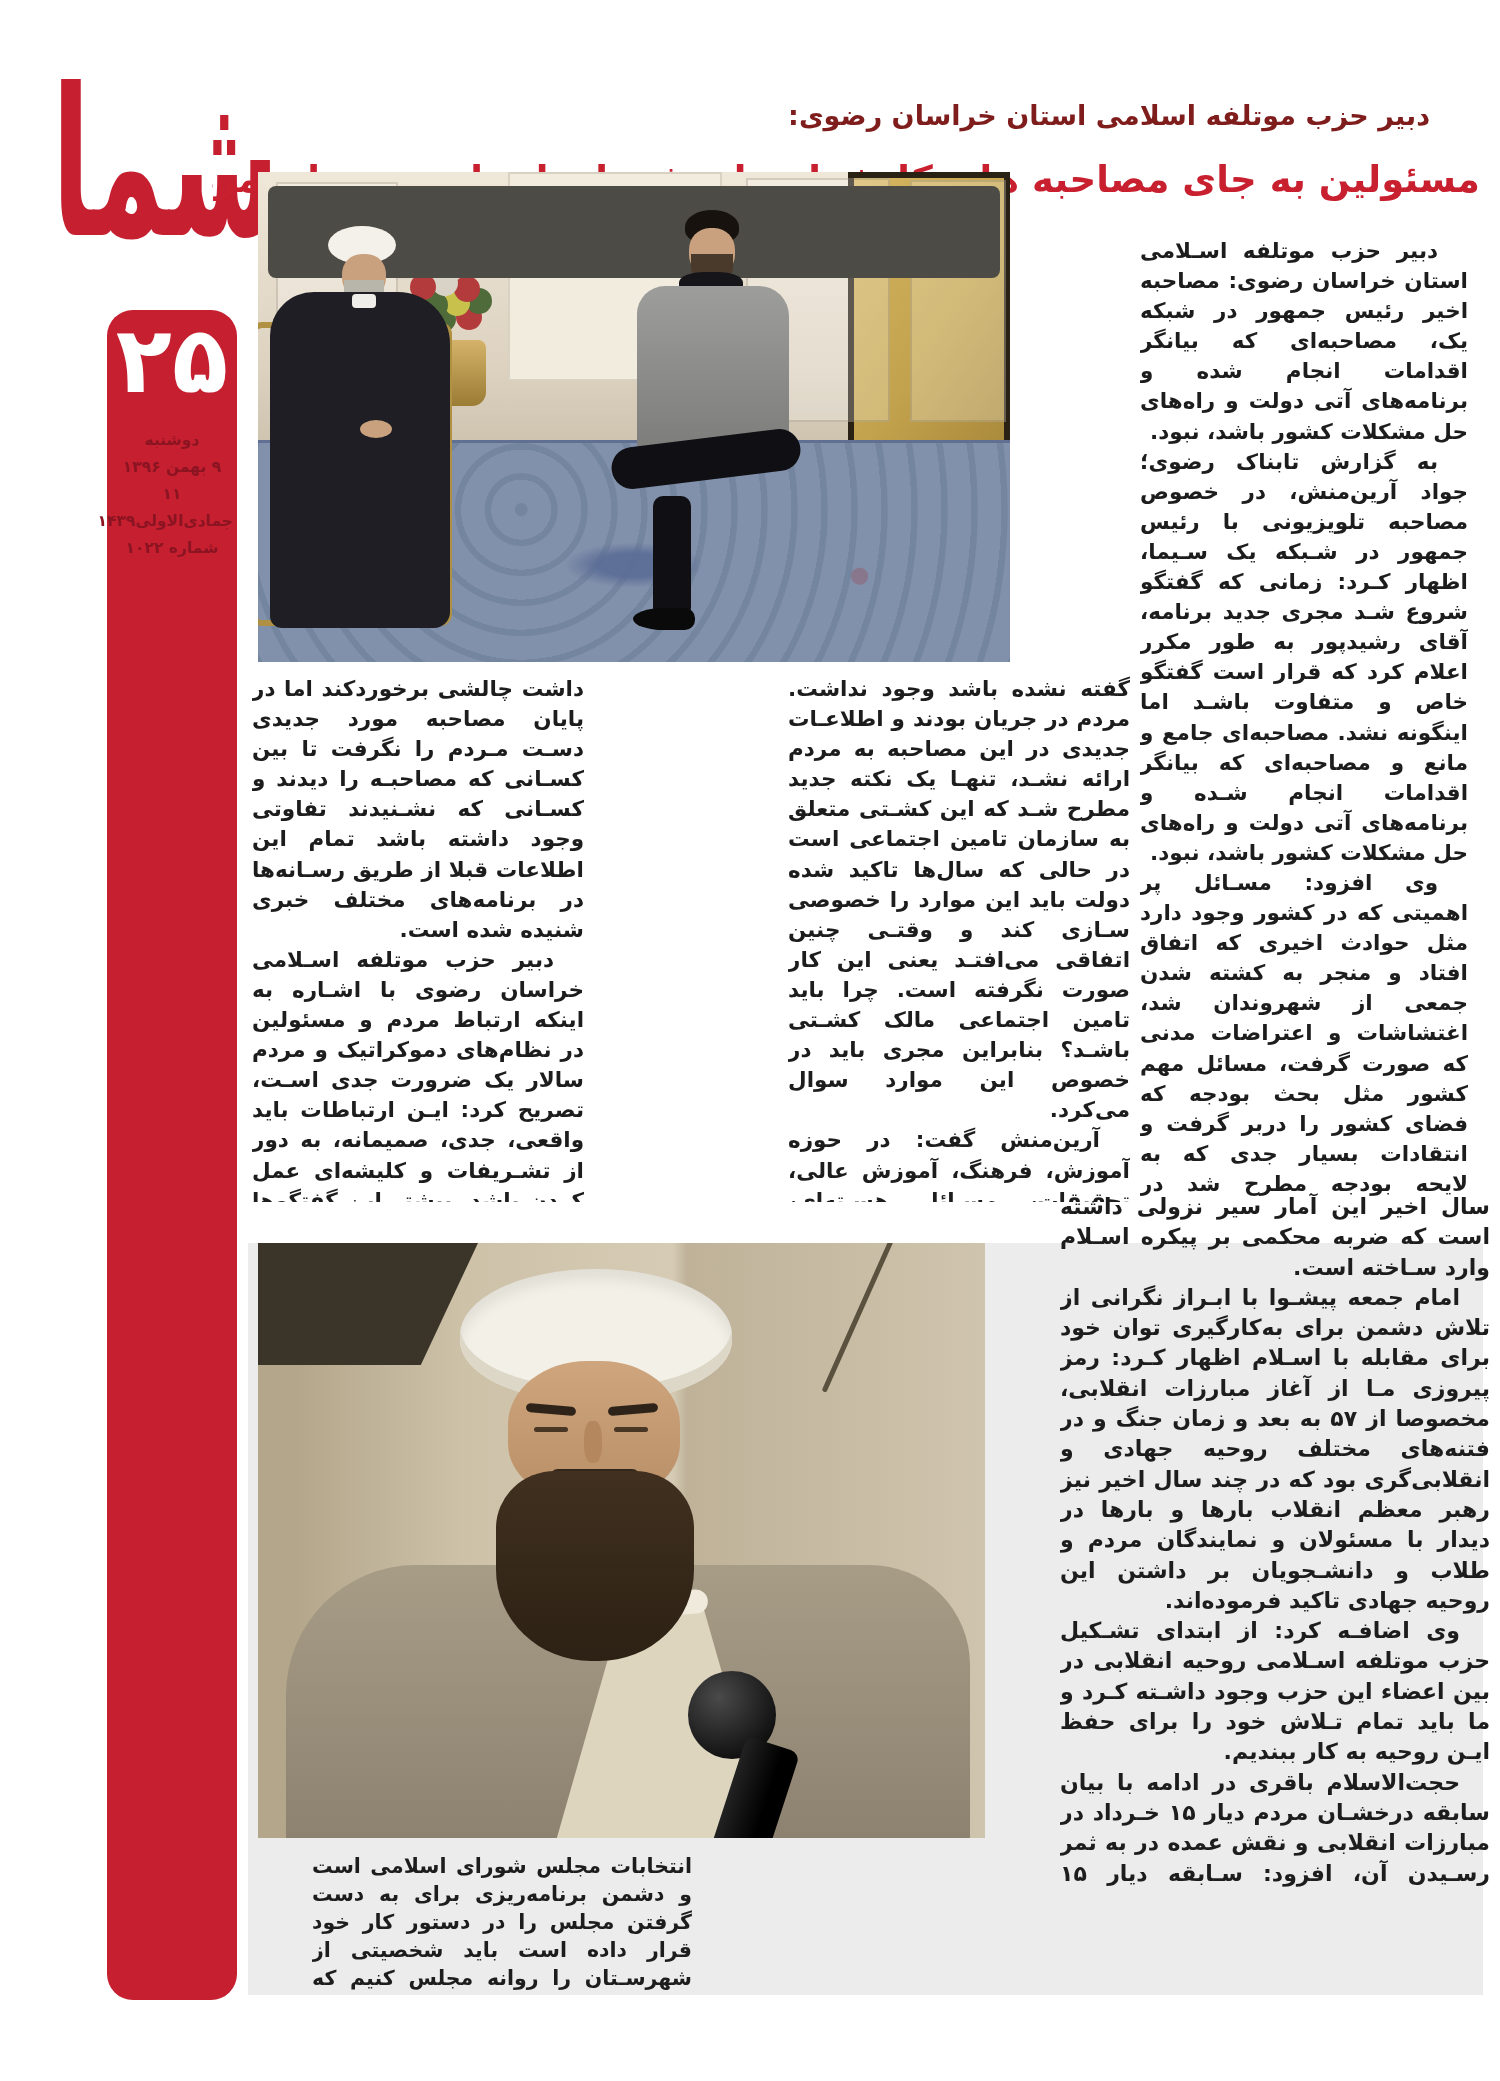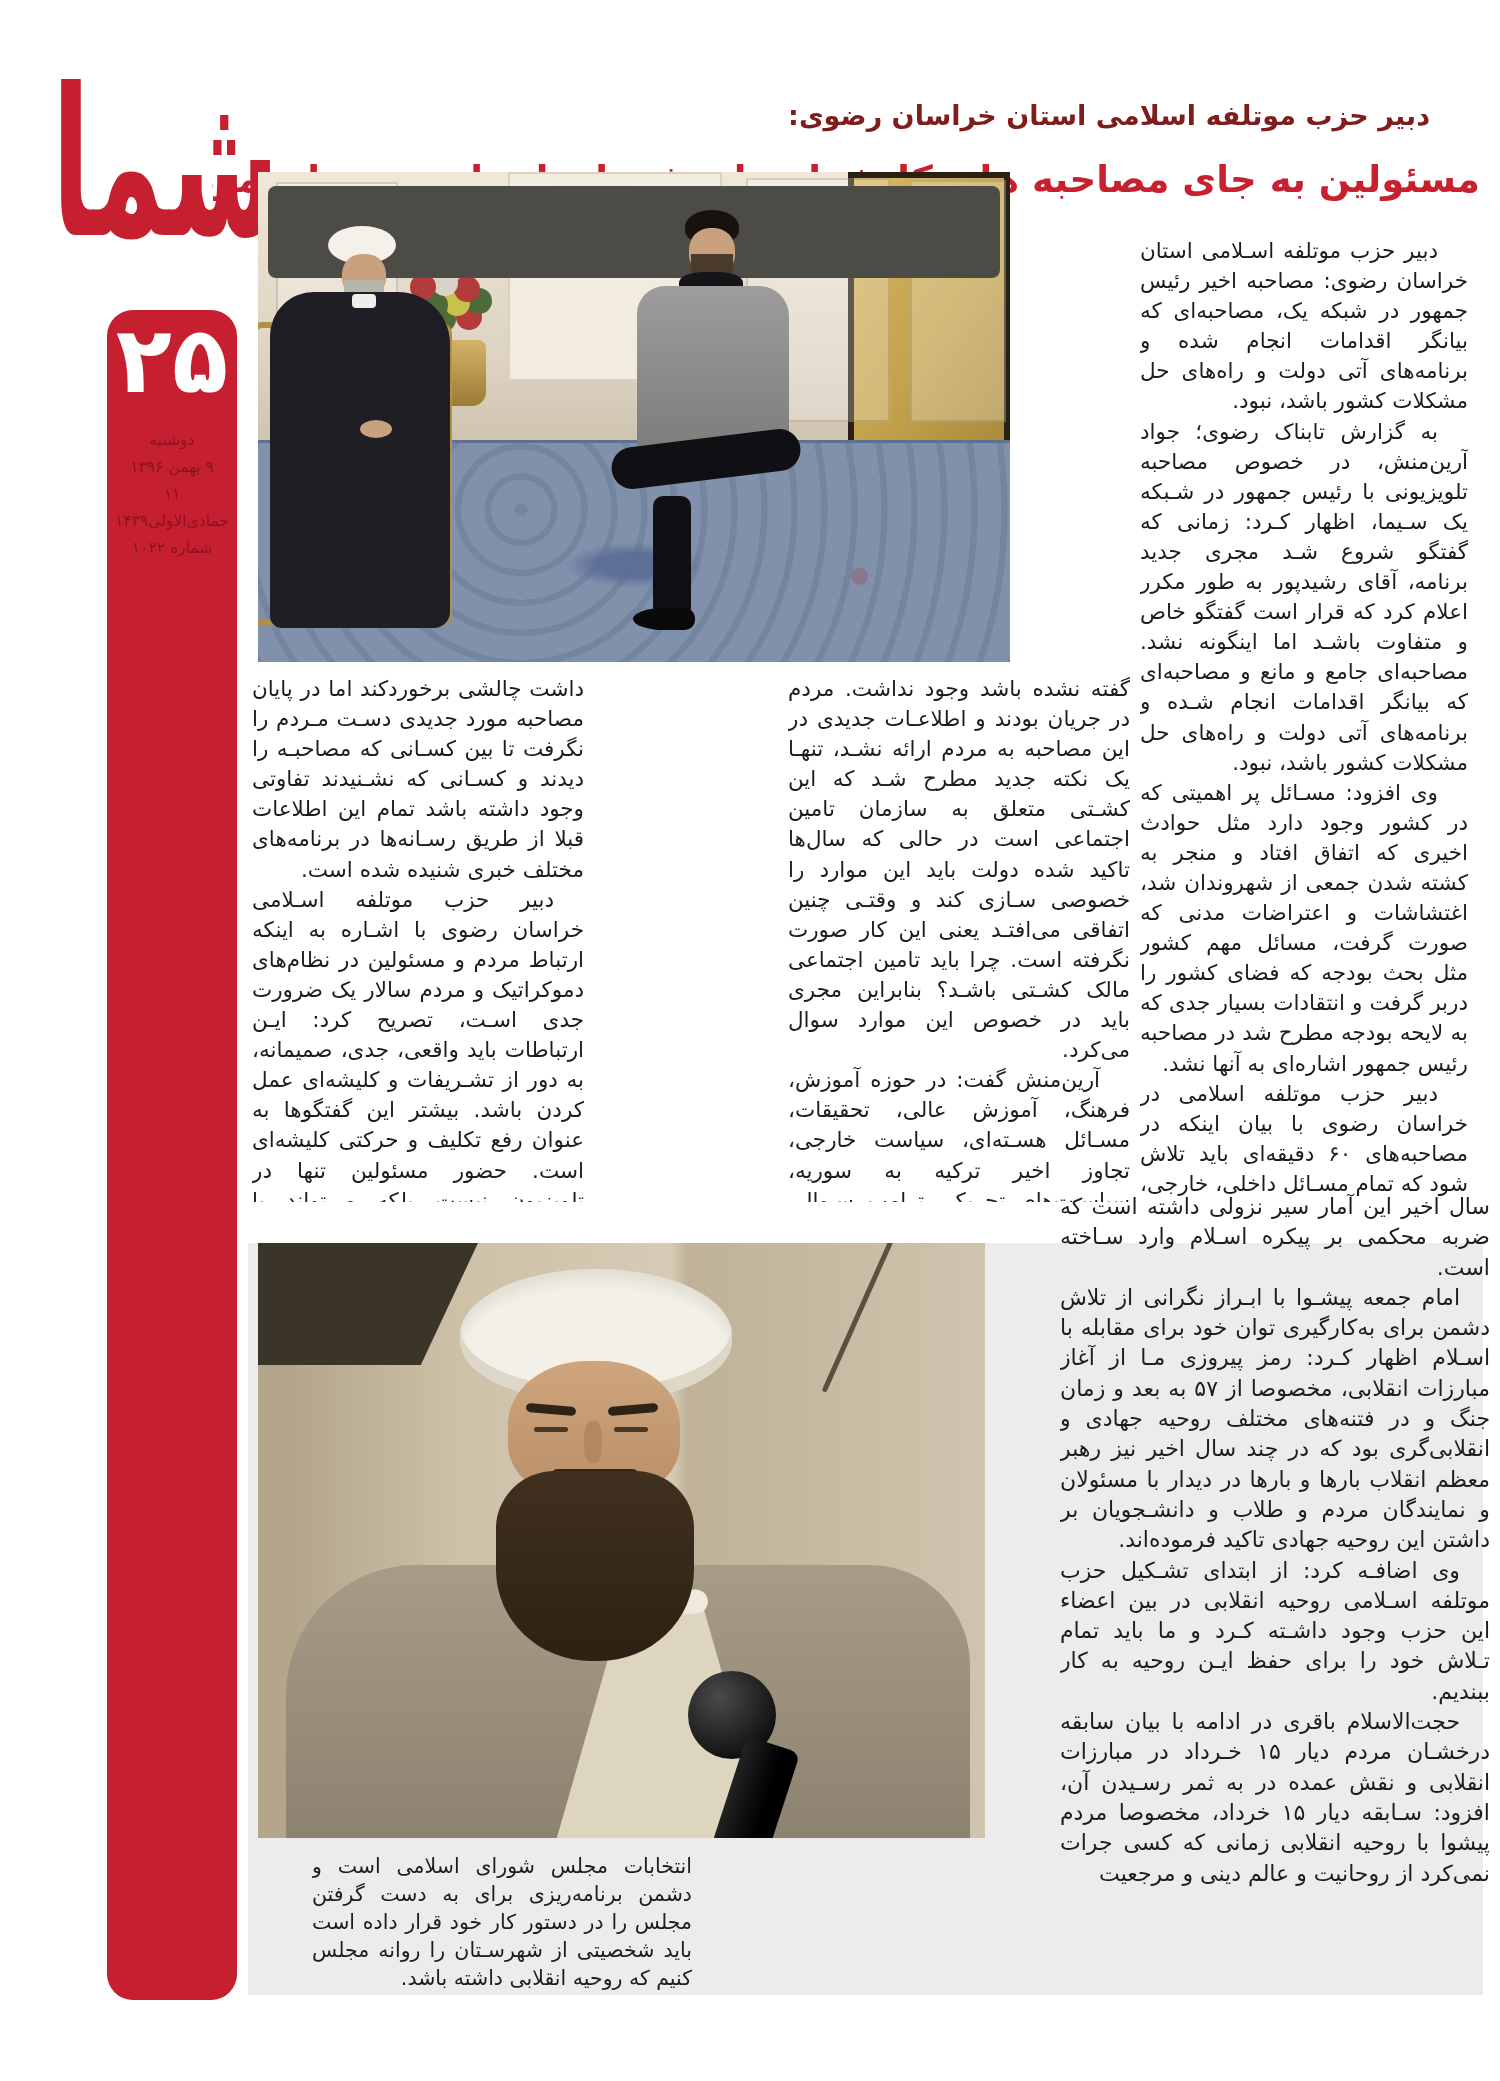--- a/index.html
+++ b/index.html
@@ -8,31 +8,31 @@
   
   .masthead{position:absolute;left:90px;top:40px;width:150px;height:262px;display:flex;
             align-items:center;justify-content:center;overflow:visible;}
   .masthead .logo-text{font-size:100px;font-weight:bold;color:#c51f30;line-height:1;
             transform:scaleY(2.05) scaleX(1.12);transform-origin:50% 55%;}
   .side-bar{position:absolute;left:107px;top:310px;width:130px;height:1690px;
             background:#c51f30;border-radius:26px;}
   .page-number{text-align:center;color:#ffffff;font-size:92px;
             font-weight:bold;line-height:1.1;}
   .side-dates{margin-top:16px;text-align:center;color:#8a1421;font-size:15.5px;
-            font-weight:normal;line-height:27px;padding:0 4px;}
+            font-weight:bold;line-height:27px;padding:0 4px;}
   .side-dates p{margin:0;}
   
   .kicker{position:absolute;right:70px;top:100px;font-size:27px;font-weight:bold;
           color:#7f1d1d;}
   .headline{position:absolute;left:212px;right:20px;top:148px;height:64px;margin:0;
           font-size:37px;font-weight:bold;color:#c8202f;line-height:64px;
           text-align:justify;text-align-last:justify;overflow:hidden;white-space:nowrap;}
   
   .col{position:absolute;font-size:21.5px;line-height:30.1px;color:#1d1d1d;
-       text-align:justify;overflow:hidden;}
+       text-align:justify;overflow:hidden;font-weight:bold;}
   .col p{margin:0;text-indent:30px;}
   .col.continues p:first-child{text-indent:0;}
   .col-a1-right{left:1140px;top:236px;width:328px;height:966px;}
   .col-a1-mid{left:788px;top:674px;width:342px;height:528px;}
   .col-a1-left{left:252px;top:674px;width:332px;height:528px;}
   .graybox{position:absolute;left:248px;top:1243px;width:1235px;height:752px;
        background:#ececec;}
   .col-a2-right{left:1032px;top:1192px;width:430px;height:700px;font-size:22px;line-height:30.3px;margin-left:28px;}
   .col-b-left{left:280px;top:1852px;width:380px;height:140px;font-size:20.5px;line-height:28px;margin-left:32px;}
   .col-b-mid{left:694px;top:1852px;width:322px;height:140px;font-size:20.5px;line-height:28px;}

